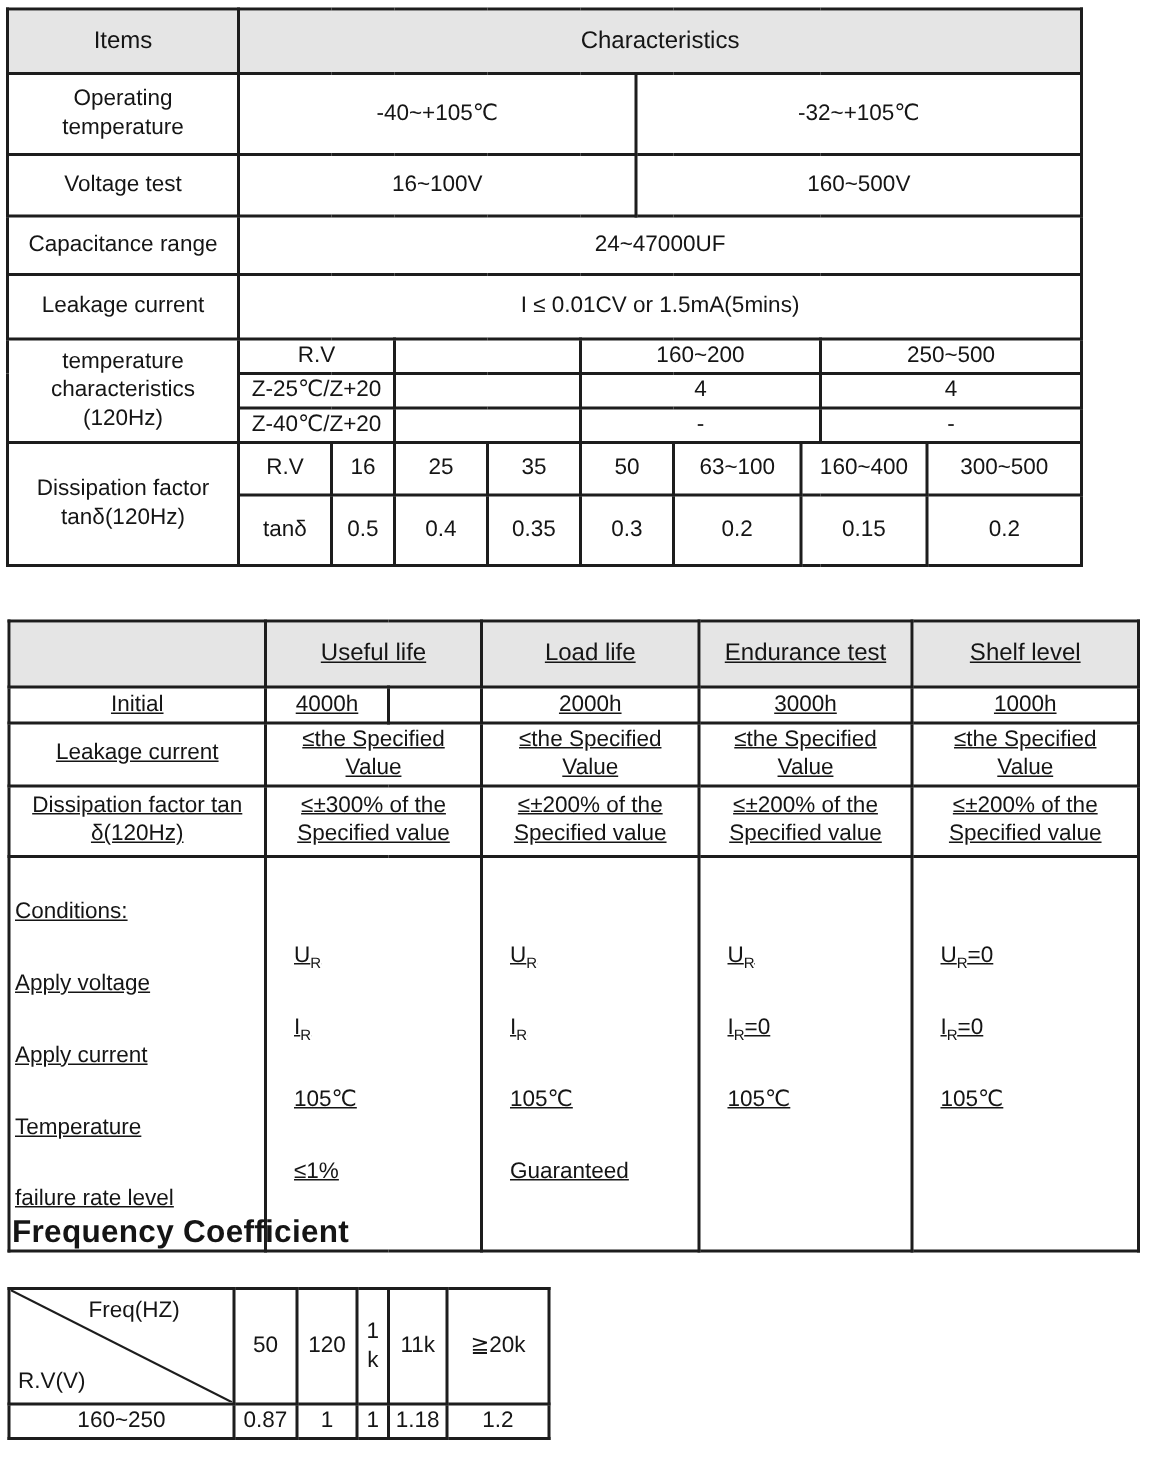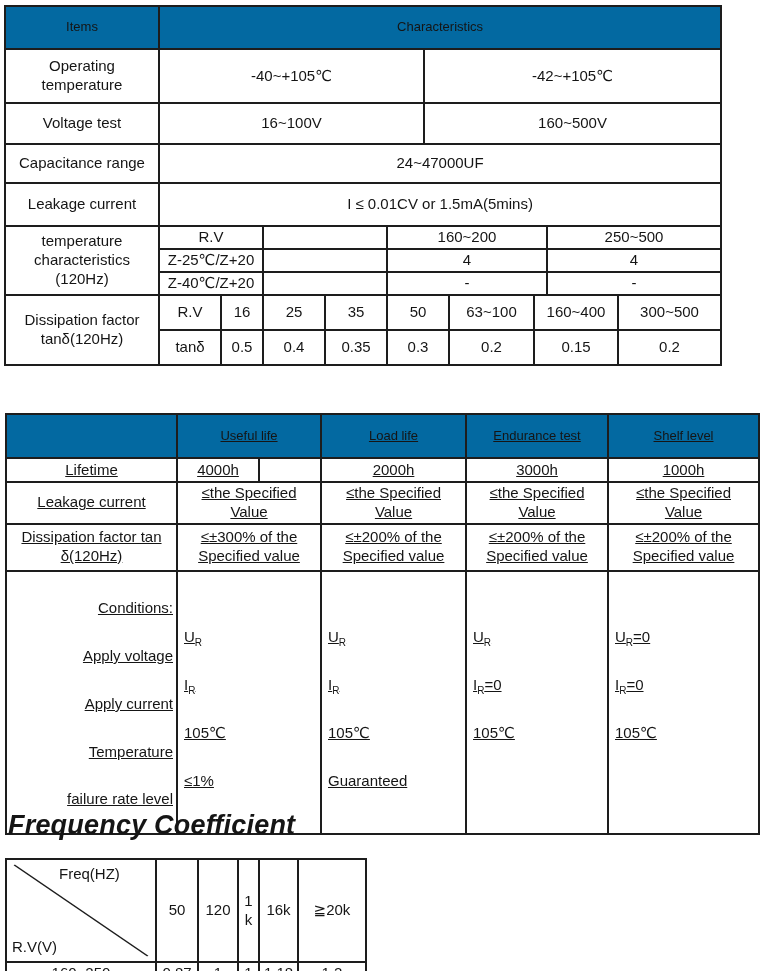--- a/index.html
+++ b/index.html
@@ -9,36 +9,36 @@
     color:#151515;
   }
   table{border-collapse:collapse;table-layout:fixed;background:#fff;}
   td{
     border:2px solid #1d1d1d;
     text-align:center;vertical-align:middle;
     font-size:15px;line-height:1.25;
     padding:1px 3px;overflow:hidden;
     white-space:pre-line;
   }
-  .hdr td{background:#0369a1;font-size:13px;}
+  .hdr td{background:#e5e5e5;font-size:16px;}
   #table1{position:absolute;left:4px;top:5px;width:716px;}
   #table2{position:absolute;left:5px;top:413px;width:753px;text-decoration:underline;}
   #freq-heading{
     position:absolute;left:8px;top:810px;
-    font-size:27px;font-weight:bold;letter-spacing:0.2px;font-style:italic;
+    font-size:21px;font-weight:bold;letter-spacing:0.2px;
   }
   #table3{position:absolute;left:5px;top:858px;width:360px;}
   
   .cond-label-cell{vertical-align:top;padding-top:3px;}
-  .cond-data-cell{vertical-align:top;padding-top:32px;text-align:left;padding-left:6px;margin-top:36px;}
-  .clabel{height:29px;line-height:29px;text-align:right;}
+  .cond-data-cell{vertical-align:top;padding-top:32px;text-align:left;padding-left:18px;margin-top:36px;}
+  .clabel{height:29px;line-height:29px;text-align:left;}
   .cline{height:29px;line-height:29px;white-space:nowrap;}
   .sub{font-size:10px;vertical-align:-4px;}
   
-  .corner{position:relative;padding:13px;border-radius:19px;}
+  .corner{position:relative;padding:0;}
   .diag{position:absolute;left:0;top:0;width:100%;height:100%;display:block;}
   .corner-top{position:absolute;top:5px;left:52px;font-size:15px;}
   .corner-bottom{position:absolute;bottom:4px;left:5px;font-size:15px;}
 </style>
 </head>
 <body>
 
 <table id="table1">
   <colgroup>
     <col style="width:154px">
@@ -55,21 +55,21 @@
   </colgroup>
   <tbody>
       <tr class="hdr" style="height:43px">
     <td>Items</td>
     <td colspan="10">Characteristics</td>
   </tr>
   <tr style="height:54px">
     <td>Operating
 temperature</td>
     <td colspan="5">-40~+105℃</td>
-    <td colspan="5">-42~+105℃</td>
+    <td colspan="5">-32~+105℃</td>
   </tr>
   <tr style="height:41px">
     <td>Voltage test</td>
     <td colspan="5">16~100V</td>
     <td colspan="5">160~500V</td>
   </tr>
   <tr style="height:39px">
     <td>Capacitance range</td>
     <td colspan="10">24~47000UF</td>
   </tr>
@@ -103,21 +103,21 @@
 tanδ(120Hz)</td>
     <td>R.V</td>
     <td>16</td>
     <td>25</td>
     <td>35</td>
     <td colspan="2">50</td>
     <td>63~100</td>
     <td colspan="2">160~400</td>
     <td>300~500</td>
   </tr>
-  <tr style="height:35px">
+  <tr style="height:47px">
     <td>tanδ</td>
     <td>0.5</td>
     <td>0.4</td>
     <td>0.35</td>
     <td colspan="2">0.3</td>
     <td>0.2</td>
     <td colspan="2">0.15</td>
     <td>0.2</td>
   </tr>
 </tbody>
@@ -134,21 +134,21 @@
   </colgroup>
   <tbody>
       <tr class="hdr" style="height:44px">
     <td></td>
     <td colspan="2">Useful life</td>
     <td>Load life</td>
     <td>Endurance test</td>
     <td>Shelf level</td>
   </tr>
   <tr style="height:24px">
-    <td>Lifetime</td>
+    <td>Initial</td>
     <td>4000h</td>
     <td></td>
     <td>2000h</td>
     <td>3000h</td>
     <td>1000h</td>
   </tr>
   <tr style="height:41px">
     <td>Leakage current</td>
     <td colspan="2">≤the Specified
 Value</td>
@@ -224,21 +224,21 @@
       <svg class="diag" viewBox="0 0 100 100" preserveAspectRatio="none">
         <line x1="0" y1="0" x2="100" y2="100" stroke="#1d1d1d" stroke-width="1.4" vector-effect="non-scaling-stroke"></line>
       </svg>
       <span class="corner-top">Freq(HZ)</span>
       <span class="corner-bottom">R.V(V)</span>
     </td>
     <td>50</td>
     <td>120</td>
     <td>1
 k</td>
-    <td>16k</td>
+    <td>11k</td>
     <td>≧20k</td>
   </tr>
   <tr style="height:21px">
     <td>160~250</td>
     <td>0.87</td>
     <td>1</td>
     <td>1</td>
     <td>1.18</td>
     <td>1.2</td>
   </tr>

